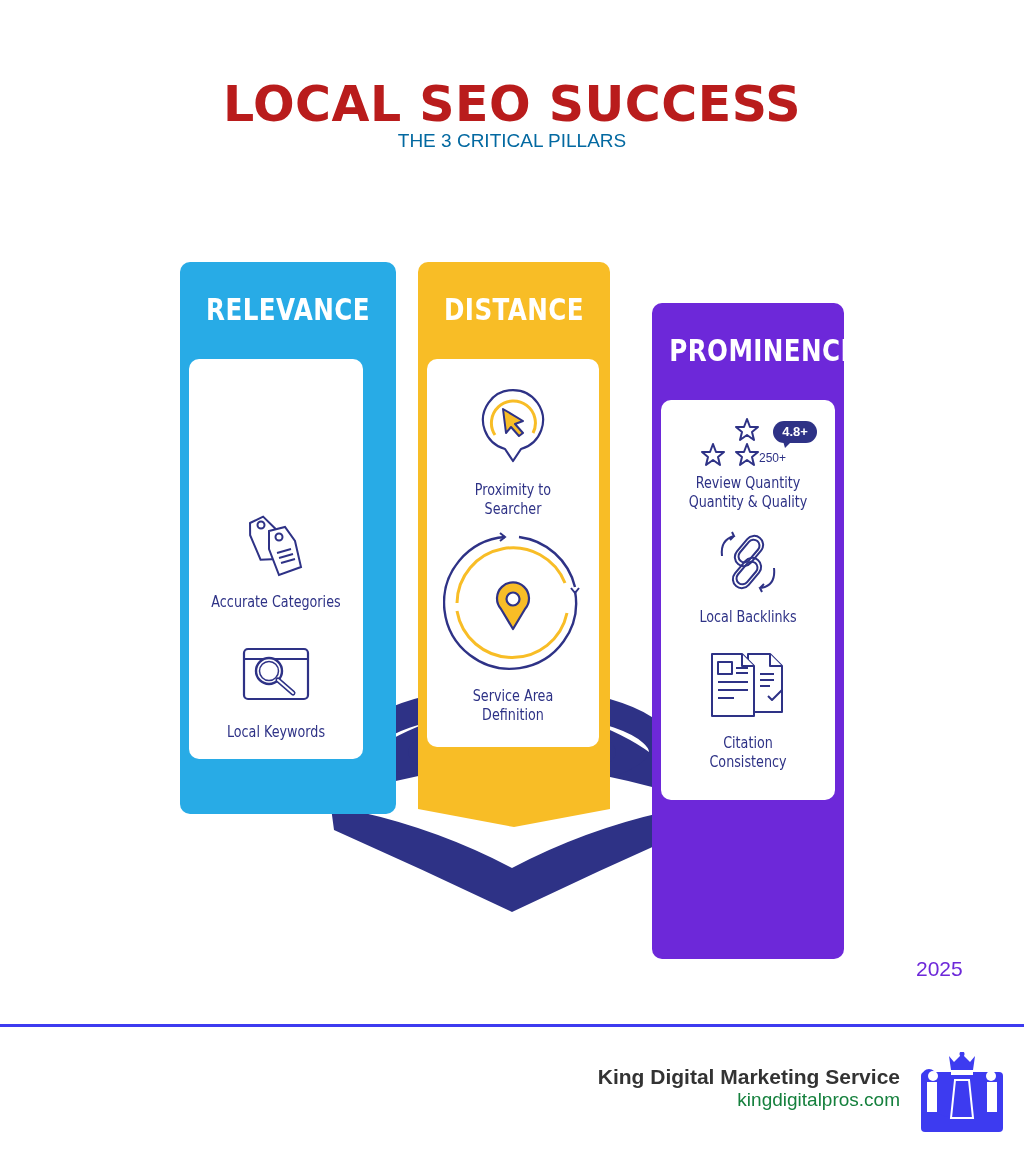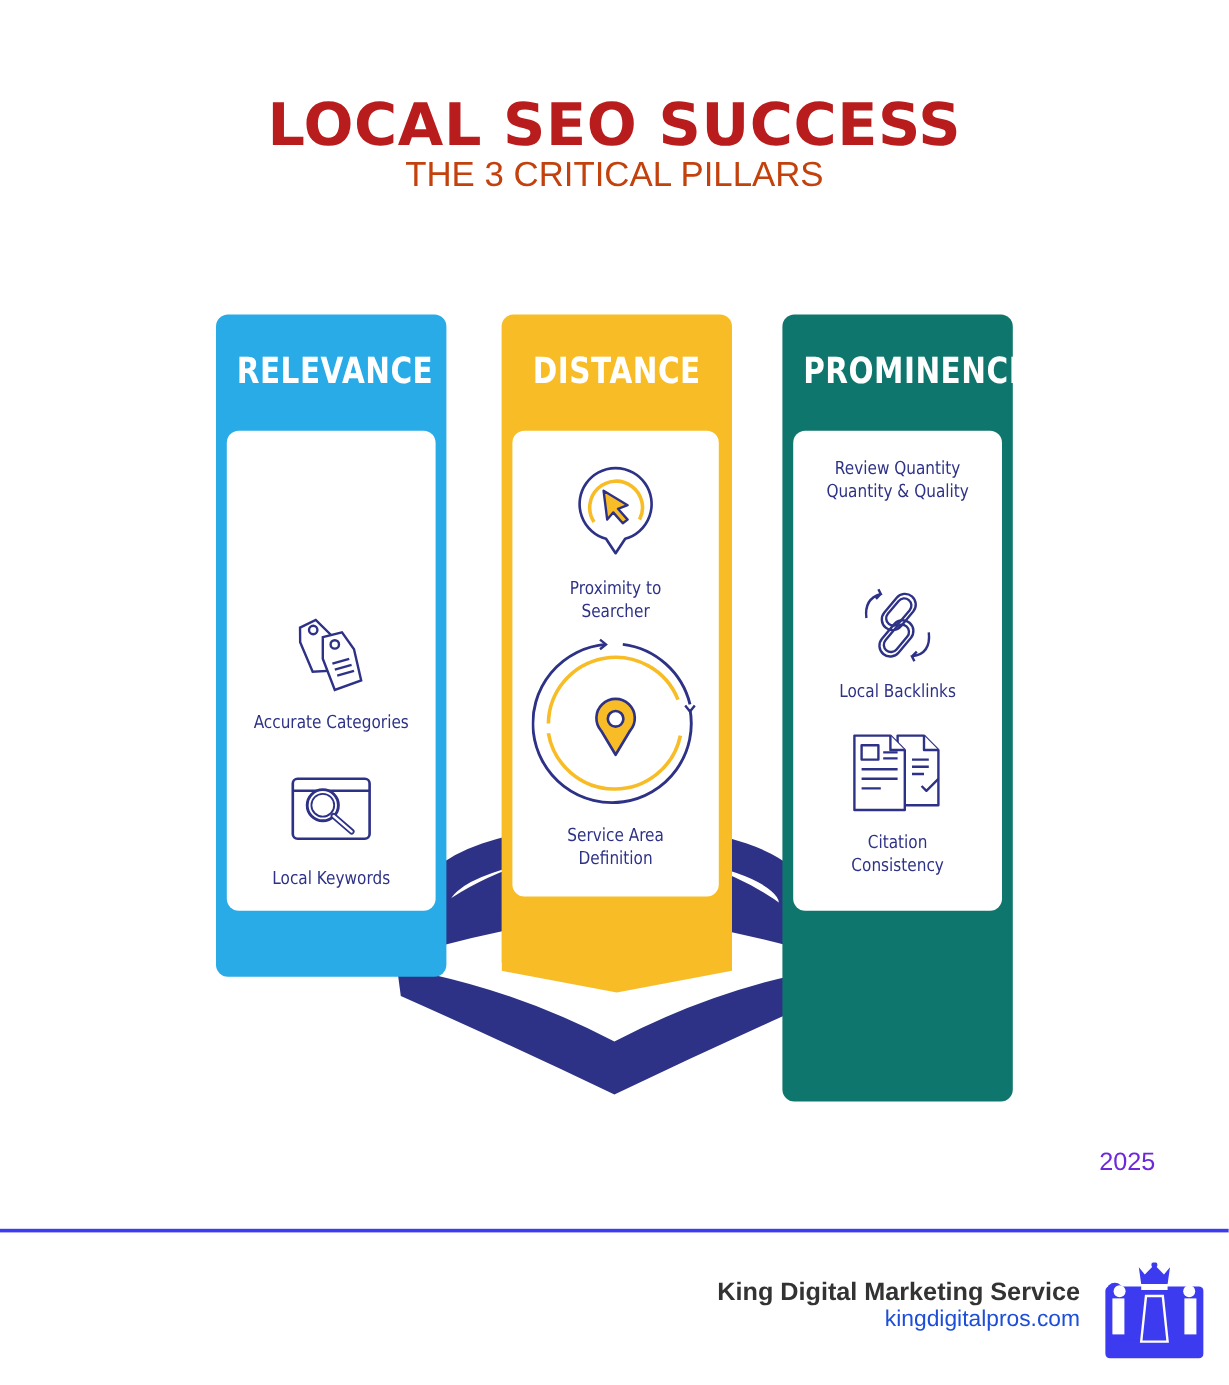--- a/index.html
+++ b/index.html
@@ -9,29 +9,29 @@
     font-family: "Liberation Sans", "DejaVu Sans", sans-serif;
     color: #2e3286;
   }
   .title {
     position: absolute; left: 0; width: 1024px; top: 76px; text-align: center;
     font-size: 49px; font-weight: 700; letter-spacing: 0.5px; color: #b91c1c;
     font-family: "DejaVu Sans", sans-serif;
   }
   .subtitle {
     position: absolute; left: 0; width: 1024px; top: 130px; text-align: center;
-    font-size: 29px; font-weight: 400; color: #c2410c;
+    font-size: 19px; font-weight: 400; color: #0369a1;
   }
   .bg-shape { position: absolute; left: 0; top: 0; }
   .pillar {
     position: absolute; top: 262px; width: 192px; border-radius: 10px;
   }
-  .pillar.relevance { left: 180px; height: 552px; background: #28abe6; }
+  .pillar.relevance { left: 180px; height: 552px; background: #28abe6; padding-left: 24px; }
   .pillar.distance { left: 418px; height: 540px; background: #f8bd26; border-radius: 10px 10px 0 0; }
-  .pillar.prominence { left: 652px; height: 656px; background: #0f766e; }
+  .pillar.prominence { left: 652px; height: 656px; background: #6d28d9; margin-top: 41px; }
   .pillar-title {
     position: absolute; left: 0; width: 100%; top: 30px; text-align: center;
     color: #ffffff; font-size: 30px; font-weight: 700;
     font-family: "DejaVu Sans", sans-serif; transform: scaleX(0.82);
     letter-spacing: 0.5px;
   }
   .card {
     position: absolute; left: 9px; top: 97px; width: 174px; background: #ffffff;
     border-radius: 10px;
   }
@@ -48,21 +48,21 @@
     position: absolute; left: 916px; top: 957px; font-size: 21px; color: #6d28d9;
   }
   .divider {
     position: absolute; left: 0; top: 1024px; width: 1024px; height: 3px; background: #3d3bf0;
   }
   .agency-name {
     position: absolute; right: 124px; top: 1065px; font-size: 21px; font-weight: 700; color: #333333;
     white-space: nowrap;
   }
   .agency-url {
-    position: absolute; right: 124px; top: 1089px; font-size: 19px; color: #1d4ed8;
+    position: absolute; right: 124px; top: 1089px; font-size: 19px; color: #15803d;
     white-space: nowrap;
   }
   .logo { position: absolute; left: 921px; top: 1052px; }
 </style>
 </head>
 <body>
 
 <svg class="bg-shape" width="1024" height="1154" viewBox="0 0 1024 1154">
   <path d="M330 800 Q 360 730 510 700 Q 660 730 690 800 L 690 830 Q 600 870 512 912 Q 424 870 334 830 Z" fill="#2e3286"></path>
   <ellipse cx="512" cy="752" rx="150" ry="52" fill="none" stroke="#2e3286" stroke-width="26"></ellipse>
@@ -132,20 +132,33 @@
   </div>
   <svg style="position:absolute; left:0; top:539px;" width="192" height="28" viewBox="0 0 192 28">
     <path d="M0 0 H192 V8 L96 26 L0 8 Z" fill="#f8bd26"></path>
   </svg>
 </div>
 
 <div class="pillar prominence">
   <div class="pillar-title">PROMINENCE</div>
   <div class="card">
     <div class="item" style="top:16px;">
+      <div style="position:relative; width:174px; height:52px;">
+        <svg style="position:absolute; left:0; top:0;" width="174" height="52" viewBox="0 0 174 52">
+          <g fill="#fff" stroke="#2e3286" stroke-width="2" stroke-linejoin="round">
+            <path d="M86 3 L89 11 L97 11 L91 16 L93 24 L86 19 L79 24 L81 16 L75 11 L83 11 Z"></path>
+            <path d="M52 28 L55 36 L63 36 L57 41 L59 49 L52 44 L45 49 L47 41 L41 36 L49 36 Z"></path>
+            <path d="M86 28 L89 36 L97 36 L91 41 L93 49 L86 44 L79 49 L81 41 L75 36 L83 36 Z"></path>
+          </g>
+          <rect x="112" y="5" width="44" height="22" rx="11" fill="#2e3286"></rect>
+          <path d="M122 25 L124 32 L130 26 Z" fill="#2e3286"></path>
+        </svg>
+        <span style="position:absolute; left:112px; top:8px; width:44px; text-align:center; color:#fff; font-size:13px; font-weight:700;">4.8+</span>
+        <span style="position:absolute; left:98px; top:35px; color:#2e3286; font-size:12px;">250+</span>
+      </div>
       <div class="label" style="margin-top:6px;">Review Quantity</div>
       <div class="label">Quantity &amp; Quality</div>
     </div>
     <div class="item" style="top:130px;">
       <svg width="64" height="64" viewBox="0 0 64 64">
         <g fill="none" stroke="#2e3286" stroke-width="2">
           <rect x="24" y="4" width="18" height="34" rx="9" transform="rotate(40 33 21)"></rect>
           <rect x="27" y="8" width="12" height="26" rx="6" transform="rotate(40 33 21)"></rect>
           <rect x="22" y="26" width="18" height="34" rx="9" transform="rotate(40 31 43)"></rect>
           <rect x="25" y="30" width="12" height="26" rx="6" transform="rotate(40 31 43)"></rect>

